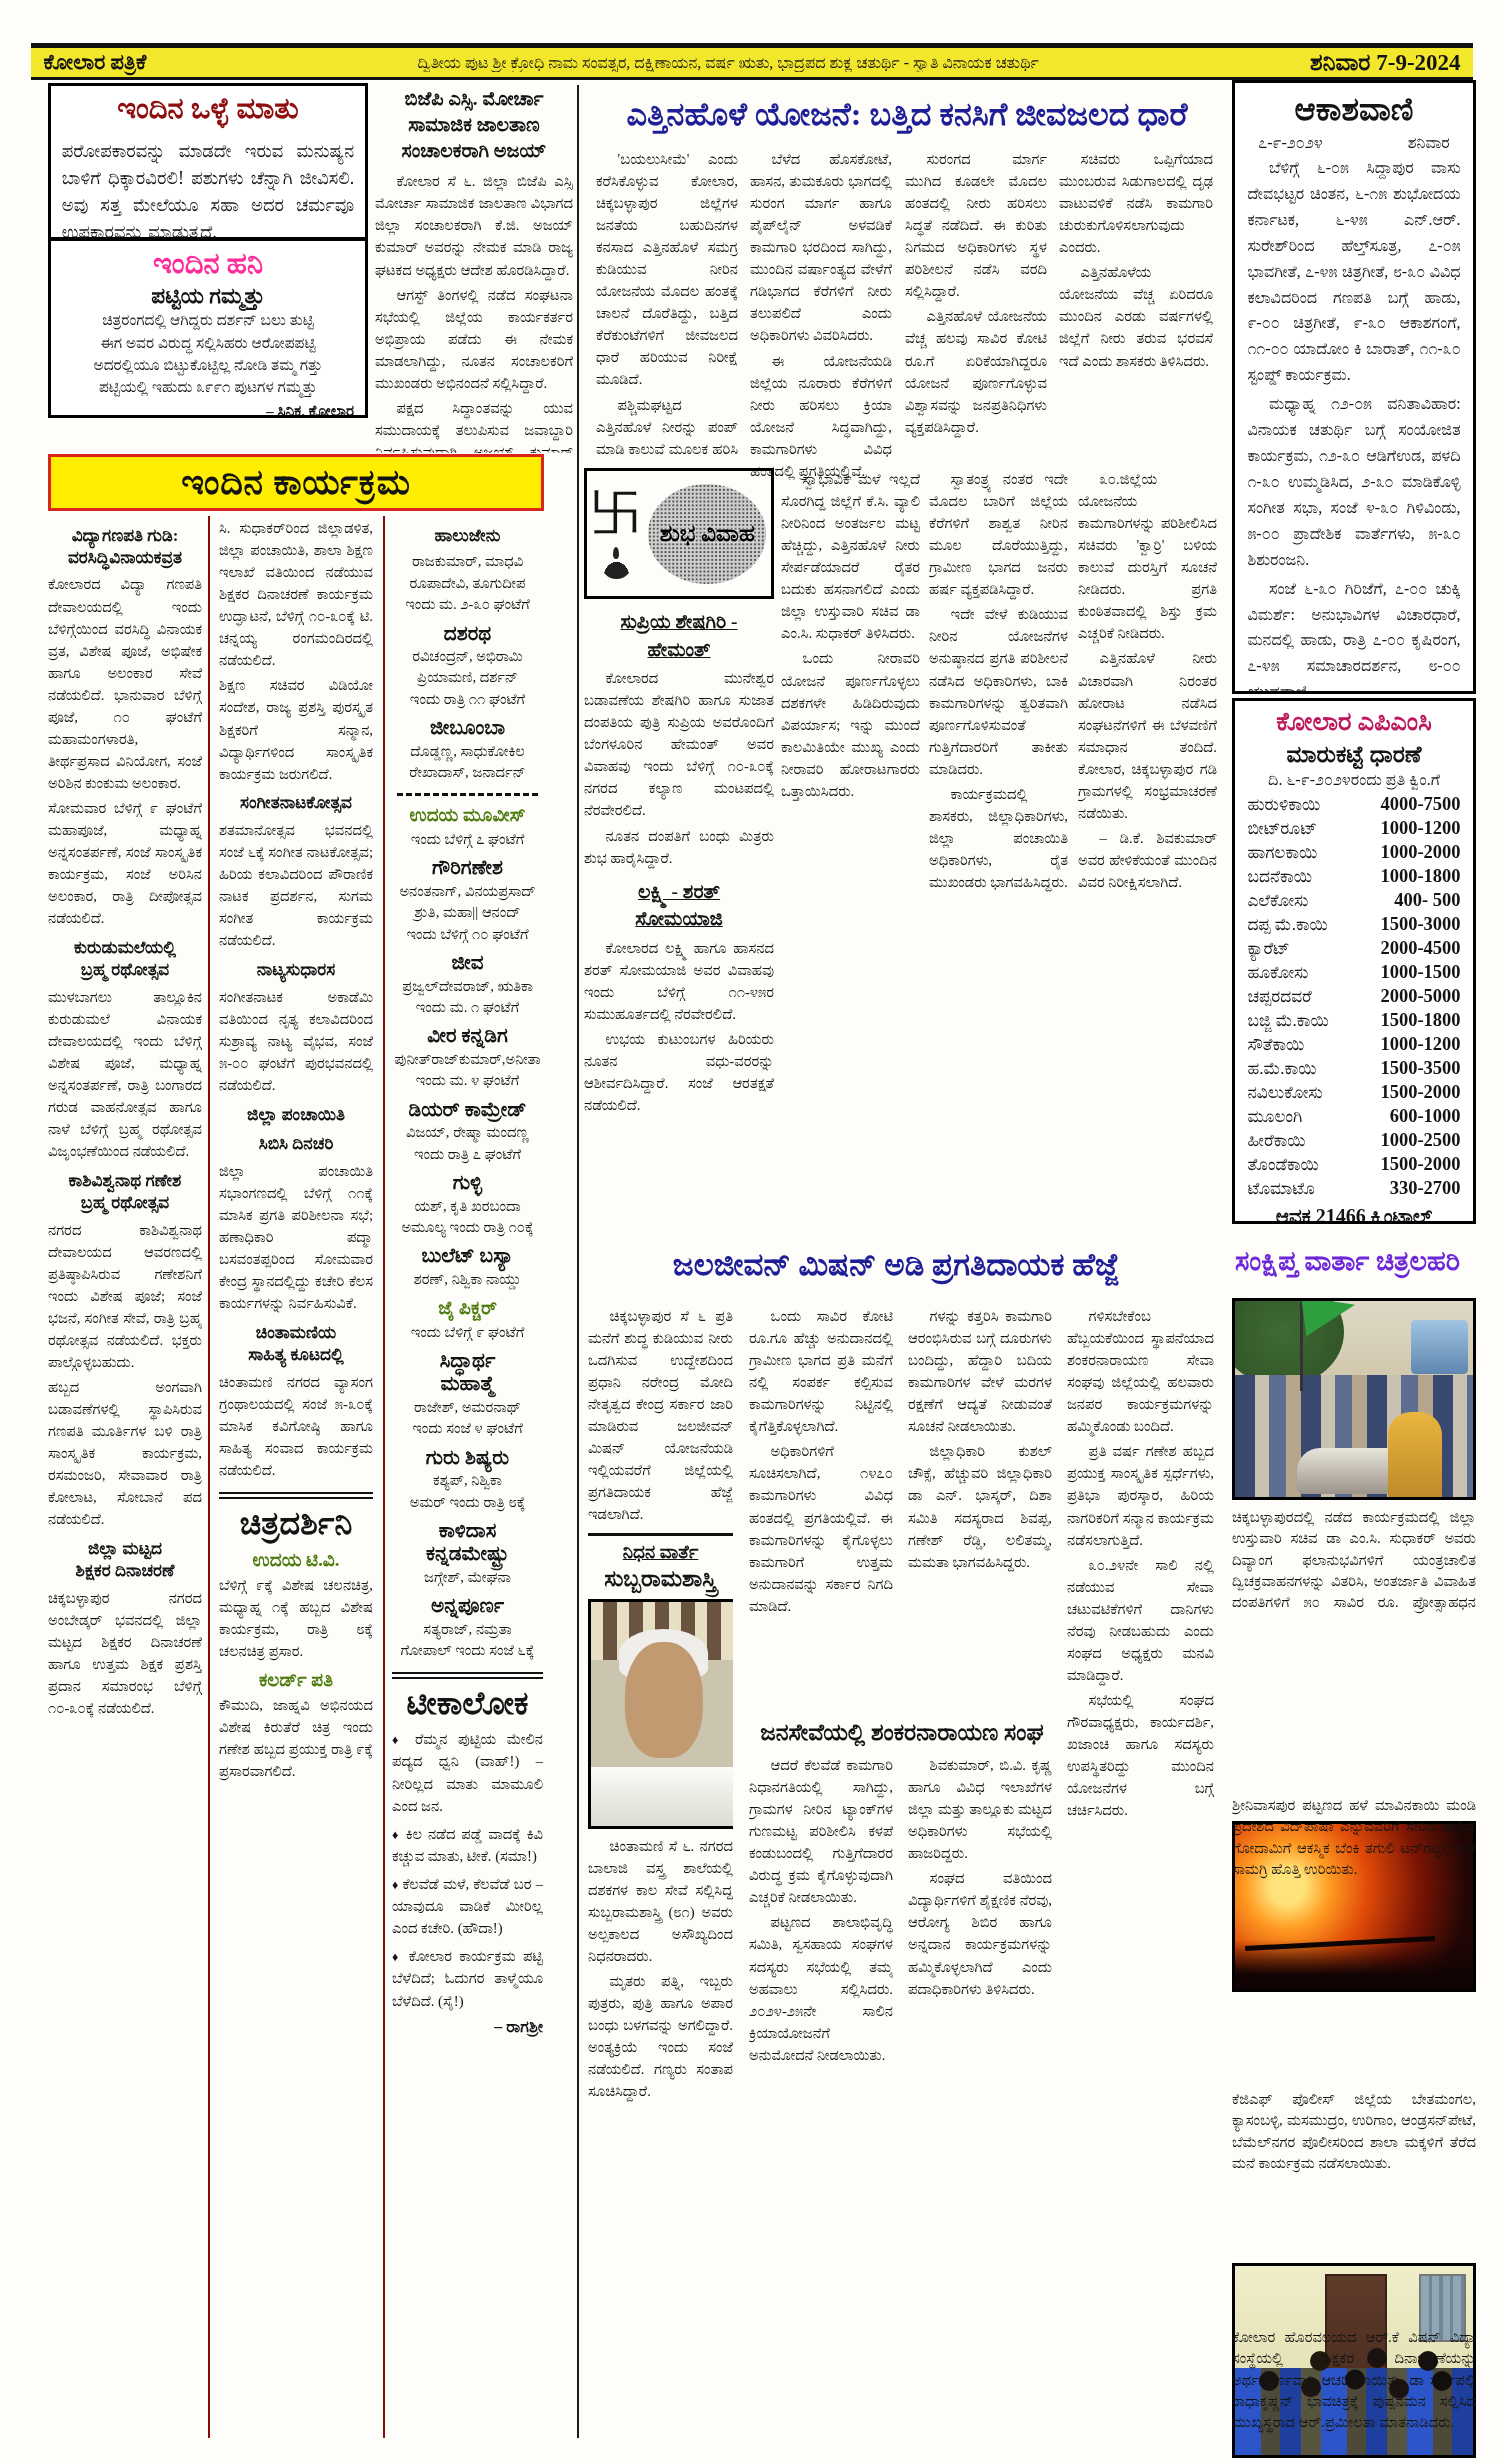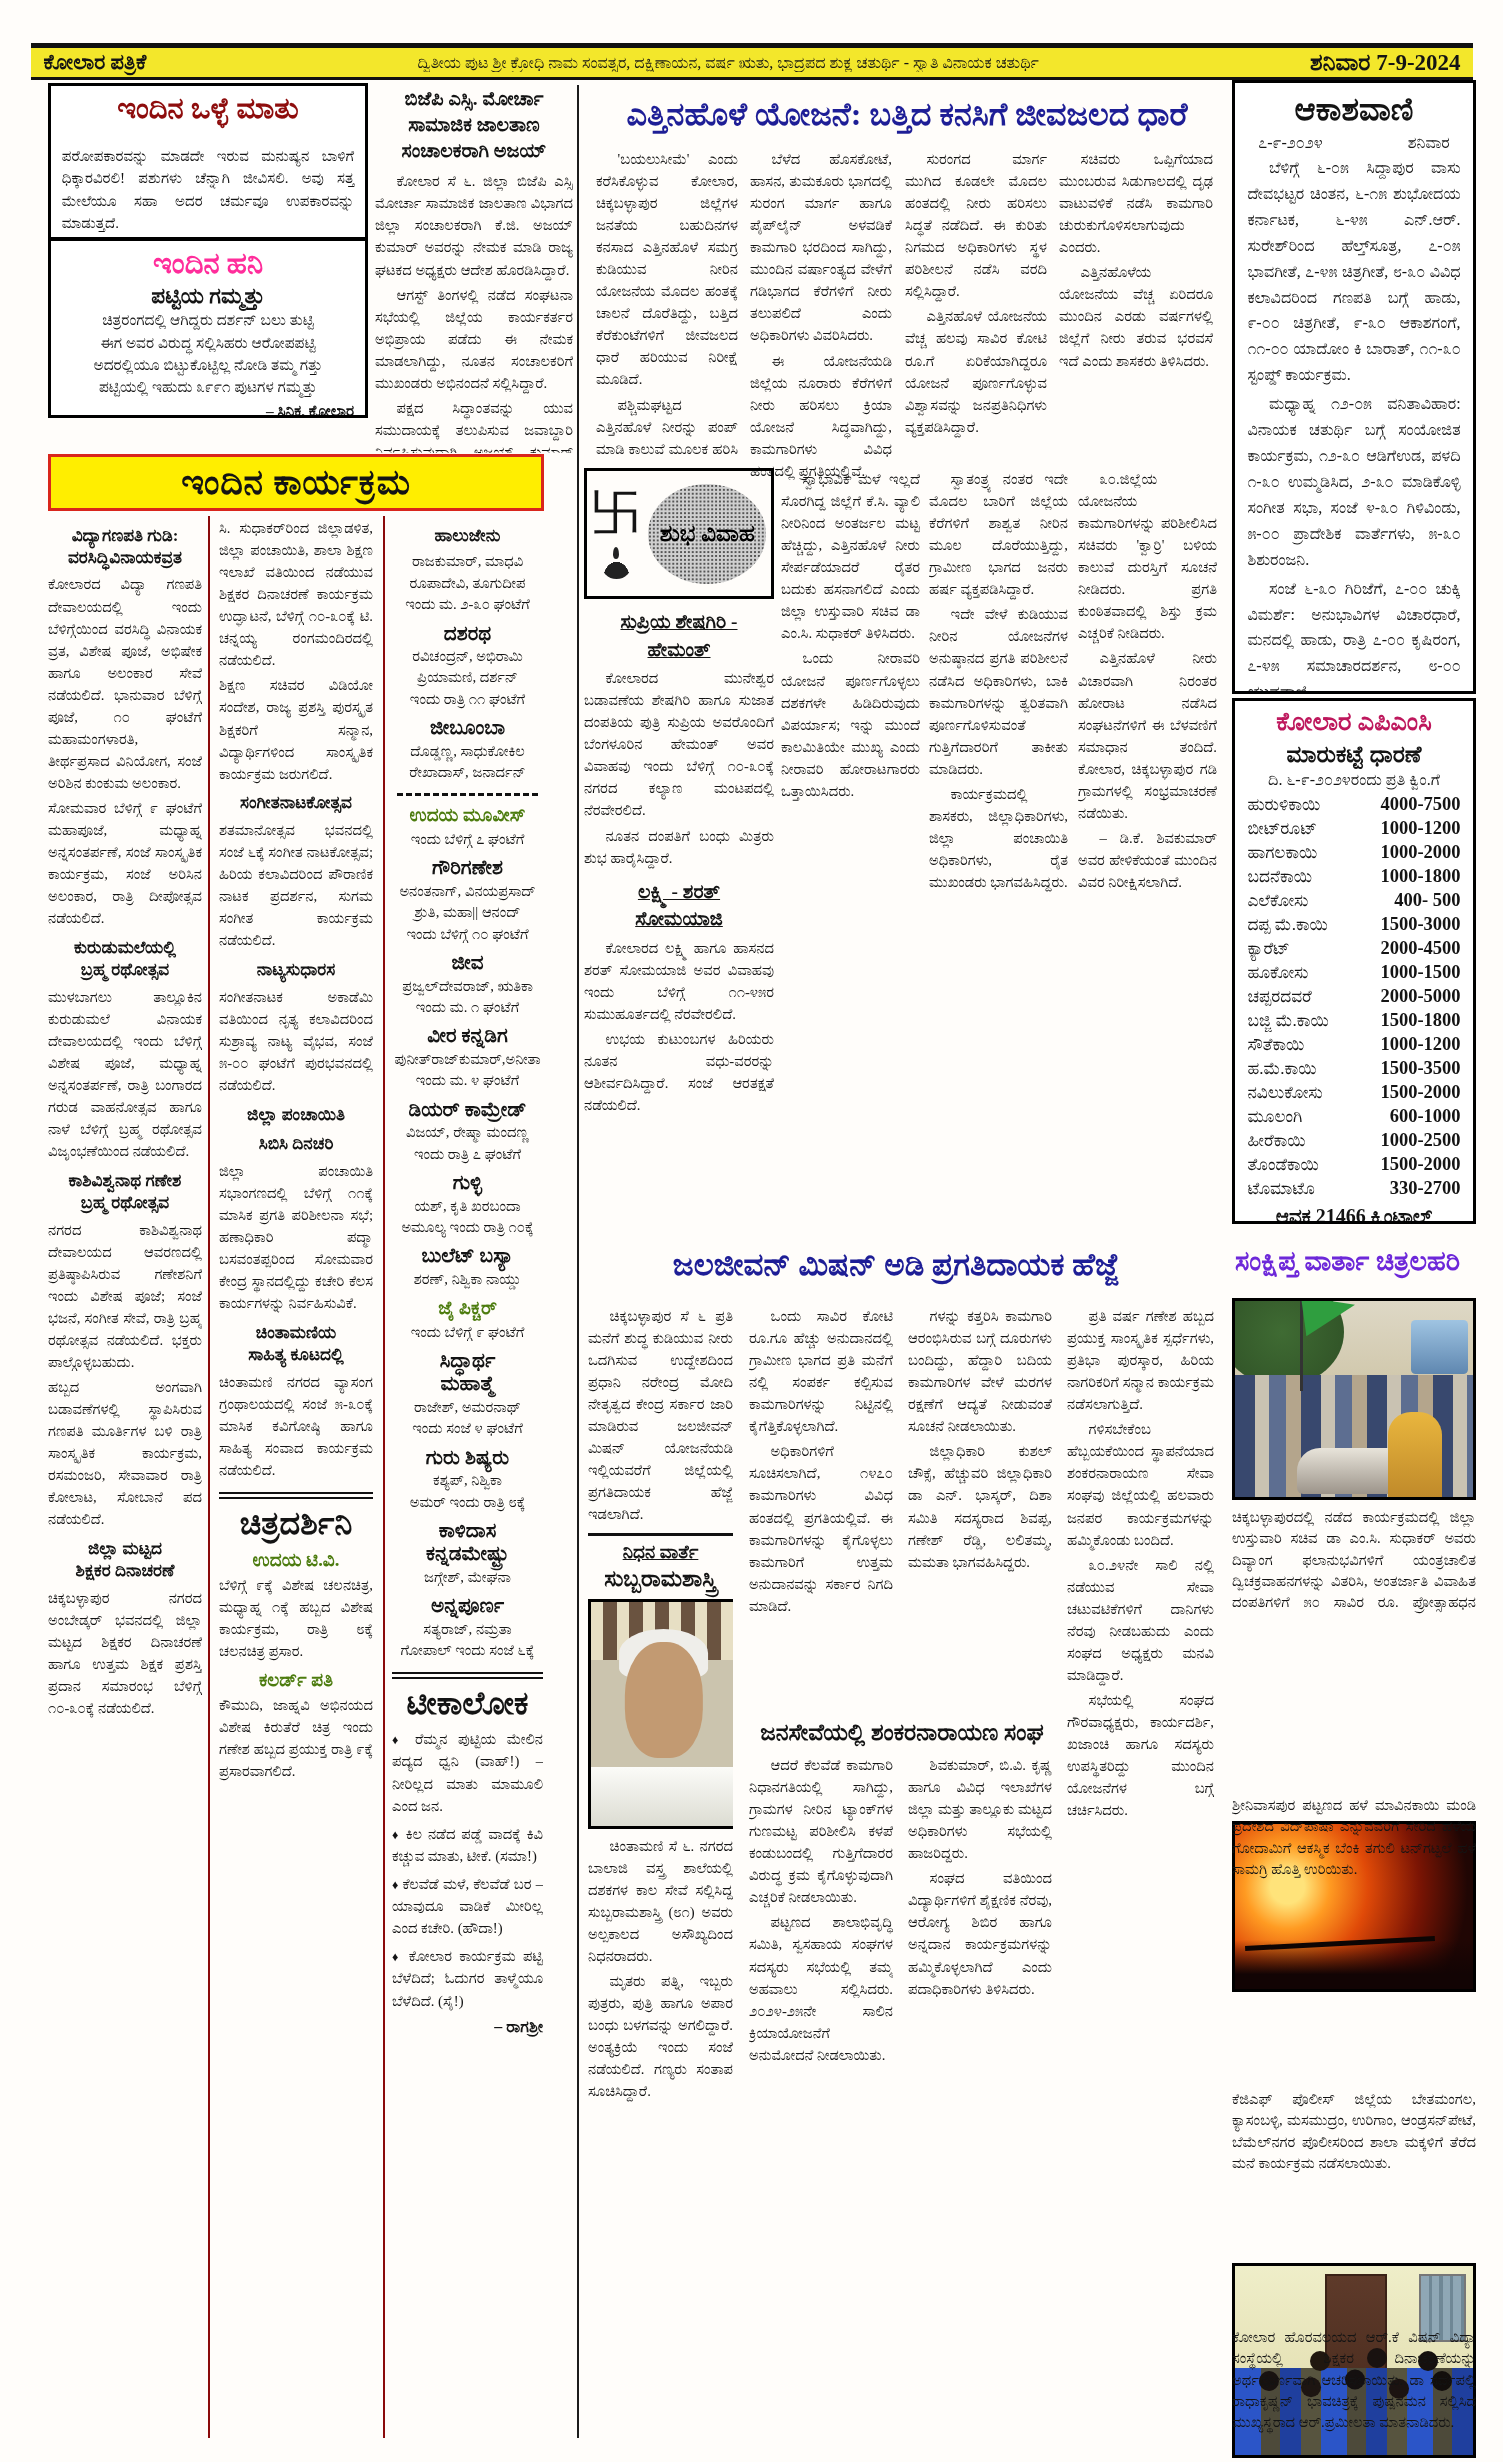--- a/index.html
+++ b/index.html
@@ -10,21 +10,21 @@
   
   .masthead{left:31px;top:43px;width:1442px;height:37px;background:#f3e72b;
     border-top:5.4px solid #111;border-bottom:3.1px solid #111;display:flex;align-items:center;
     padding:0 12.4px;gap:20px;}
   .m-title{font-size:21px;font-weight:bold;white-space:nowrap;}
   .m-center{font-size:16px;flex:1;text-align:center;white-space:nowrap;overflow:hidden;}
   .m-date{font-size:23px;font-weight:bold;white-space:nowrap;}
   
   .box{border:3.1px solid #000;padding:6.2px 10.8px;background:#fff;}
   .gw-title{color:#8e0d0d;font-size:29px;font-weight:bold;text-align:center;line-height:1.15;}
-  .gw-body{font-size:15px;text-align:justify;line-height:1.5;margin-top:19px;}
+  .gw-body{font-size:18px;text-align:justify;line-height:1.5;margin-top:12px;}
   .gw-byline{font-size:15.4px;font-weight:bold;text-align:right;margin-top:3.1px;}
   .hn-title{color:#ff2d9b;font-size:29px;font-weight:bold;text-align:center;}
   .hn-sub{font-size:21.6px;font-weight:bold;text-align:center;margin-top:3.1px;}
   .hline{font-size:15.4px;text-align:center;line-height:1.45;}
   .hn-byline{font-size:15.4px;font-weight:bold;text-align:right;margin-top:3.1px;}
   
   .banner{left:48px;top:454px;width:496px;height:57px;background:#ffee00;border:3.9px solid #d9261c;
     display:flex;align-items:center;justify-content:center;}
   .banner span{font-size:35px;font-weight:bold;letter-spacing:0.8px;}
   
@@ -445,22 +445,22 @@
   <div class="abs mid-subhead">ಜನಸೇವೆಯಲ್ಲಿ ಶಂಕರನಾರಾಯಣ ಸಂಘ</div>
   <div class="col clip" style="left:749px;top:1754px;width:144px;height:682px;">
       <div class="bp">ಆದರೆ ಕೆಲವೆಡೆ ಕಾಮಗಾರಿ ನಿಧಾನಗತಿಯಲ್ಲಿ ಸಾಗಿದ್ದು, ಗ್ರಾಮಗಳ ನೀರಿನ ಟ್ಯಾಂಕ್‌ಗಳ ಗುಣಮಟ್ಟ ಪರಿಶೀಲಿಸಿ ಕಳಪೆ ಕಂಡುಬಂದಲ್ಲಿ ಗುತ್ತಿಗೆದಾರರ ವಿರುದ್ಧ ಕ್ರಮ ಕೈಗೊಳ್ಳುವುದಾಗಿ ಎಚ್ಚರಿಕೆ ನೀಡಲಾಯಿತು.</div>
       <div class="bp">ಪಟ್ಟಣದ ಶಾಲಾಭಿವೃದ್ಧಿ ಸಮಿತಿ, ಸ್ವಸಹಾಯ ಸಂಘಗಳ ಸದಸ್ಯರು ಸಭೆಯಲ್ಲಿ ತಮ್ಮ ಅಹವಾಲು ಸಲ್ಲಿಸಿದರು. ೨೦೨೪-೨೫ನೇ ಸಾಲಿನ ಕ್ರಿಯಾಯೋಜನೆಗೆ ಅನುಮೋದನೆ ನೀಡಲಾಯಿತು.</div>
     </div>
   <div class="col clip" style="left:908px;top:1754px;width:144px;height:682px;">
       <div class="bp">ಶಿವಕುಮಾರ್, ಬಿ.ವಿ. ಕೃಷ್ಣ ಹಾಗೂ ವಿವಿಧ ಇಲಾಖೆಗಳ ಜಿಲ್ಲಾ ಮತ್ತು ತಾಲ್ಲೂಕು ಮಟ್ಟದ ಅಧಿಕಾರಿಗಳು ಸಭೆಯಲ್ಲಿ ಹಾಜರಿದ್ದರು.</div>
       <div class="bp">ಸಂಘದ ವತಿಯಿಂದ ವಿದ್ಯಾರ್ಥಿಗಳಿಗೆ ಶೈಕ್ಷಣಿಕ ನೆರವು, ಆರೋಗ್ಯ ಶಿಬಿರ ಹಾಗೂ ಅನ್ನದಾನ ಕಾರ್ಯಕ್ರಮಗಳನ್ನು ಹಮ್ಮಿಕೊಳ್ಳಲಾಗಿದೆ ಎಂದು ಪದಾಧಿಕಾರಿಗಳು ತಿಳಿಸಿದರು.</div>
     </div>
   <div class="col clip" style="left:1067px;top:1305px;width:147px;height:1132px;">
+      <div class="bp">ಗಳಿಸಬೇಕೆಂಬ ಹೆಬ್ಬಯಕೆಯಿಂದ ಸ್ಥಾಪನೆಯಾದ ಶಂಕರನಾರಾಯಣ ಸೇವಾ ಸಂಘವು ಜಿಲ್ಲೆಯಲ್ಲಿ ಹಲವಾರು ಜನಪರ ಕಾರ್ಯಕ್ರಮಗಳನ್ನು ಹಮ್ಮಿಕೊಂಡು ಬಂದಿದೆ.</div>
       <div class="bp">ಪ್ರತಿ ವರ್ಷ ಗಣೇಶ ಹಬ್ಬದ ಪ್ರಯುಕ್ತ ಸಾಂಸ್ಕೃತಿಕ ಸ್ಪರ್ಧೆಗಳು, ಪ್ರತಿಭಾ ಪುರಸ್ಕಾರ, ಹಿರಿಯ ನಾಗರಿಕರಿಗೆ ಸನ್ಮಾನ ಕಾರ್ಯಕ್ರಮ ನಡೆಸಲಾಗುತ್ತಿದೆ.</div>
-      <div class="bp">ಗಳಿಸಬೇಕೆಂಬ ಹೆಬ್ಬಯಕೆಯಿಂದ ಸ್ಥಾಪನೆಯಾದ ಶಂಕರನಾರಾಯಣ ಸೇವಾ ಸಂಘವು ಜಿಲ್ಲೆಯಲ್ಲಿ ಹಲವಾರು ಜನಪರ ಕಾರ್ಯಕ್ರಮಗಳನ್ನು ಹಮ್ಮಿಕೊಂಡು ಬಂದಿದೆ.</div>
       <div class="bp">೩೦.೨೪ನೇ ಸಾಲಿ ನಲ್ಲಿ ನಡೆಯುವ ಸೇವಾ ಚಟುವಟಿಕೆಗಳಿಗೆ ದಾನಿಗಳು ನೆರವು ನೀಡಬಹುದು ಎಂದು ಸಂಘದ ಅಧ್ಯಕ್ಷರು ಮನವಿ ಮಾಡಿದ್ದಾರೆ.</div>
       <div class="bp">ಸಭೆಯಲ್ಲಿ ಸಂಘದ ಗೌರವಾಧ್ಯಕ್ಷರು, ಕಾರ್ಯದರ್ಶಿ, ಖಜಾಂಚಿ ಹಾಗೂ ಸದಸ್ಯರು ಉಪಸ್ಥಿತರಿದ್ದು ಮುಂದಿನ ಯೋಜನೆಗಳ ಬಗ್ಗೆ ಚರ್ಚಿಸಿದರು.</div>
     </div>
 
   <div class="abs photo" style="left:1232px;top:1298px;width:244px;height:202px;">
     <div class="p1-sky"></div>
     <div class="p1-leaf"></div>
     <div class="p1-truck"></div>
     <div class="p1-crowd"></div>
     <div class="p1-scooter"></div>

